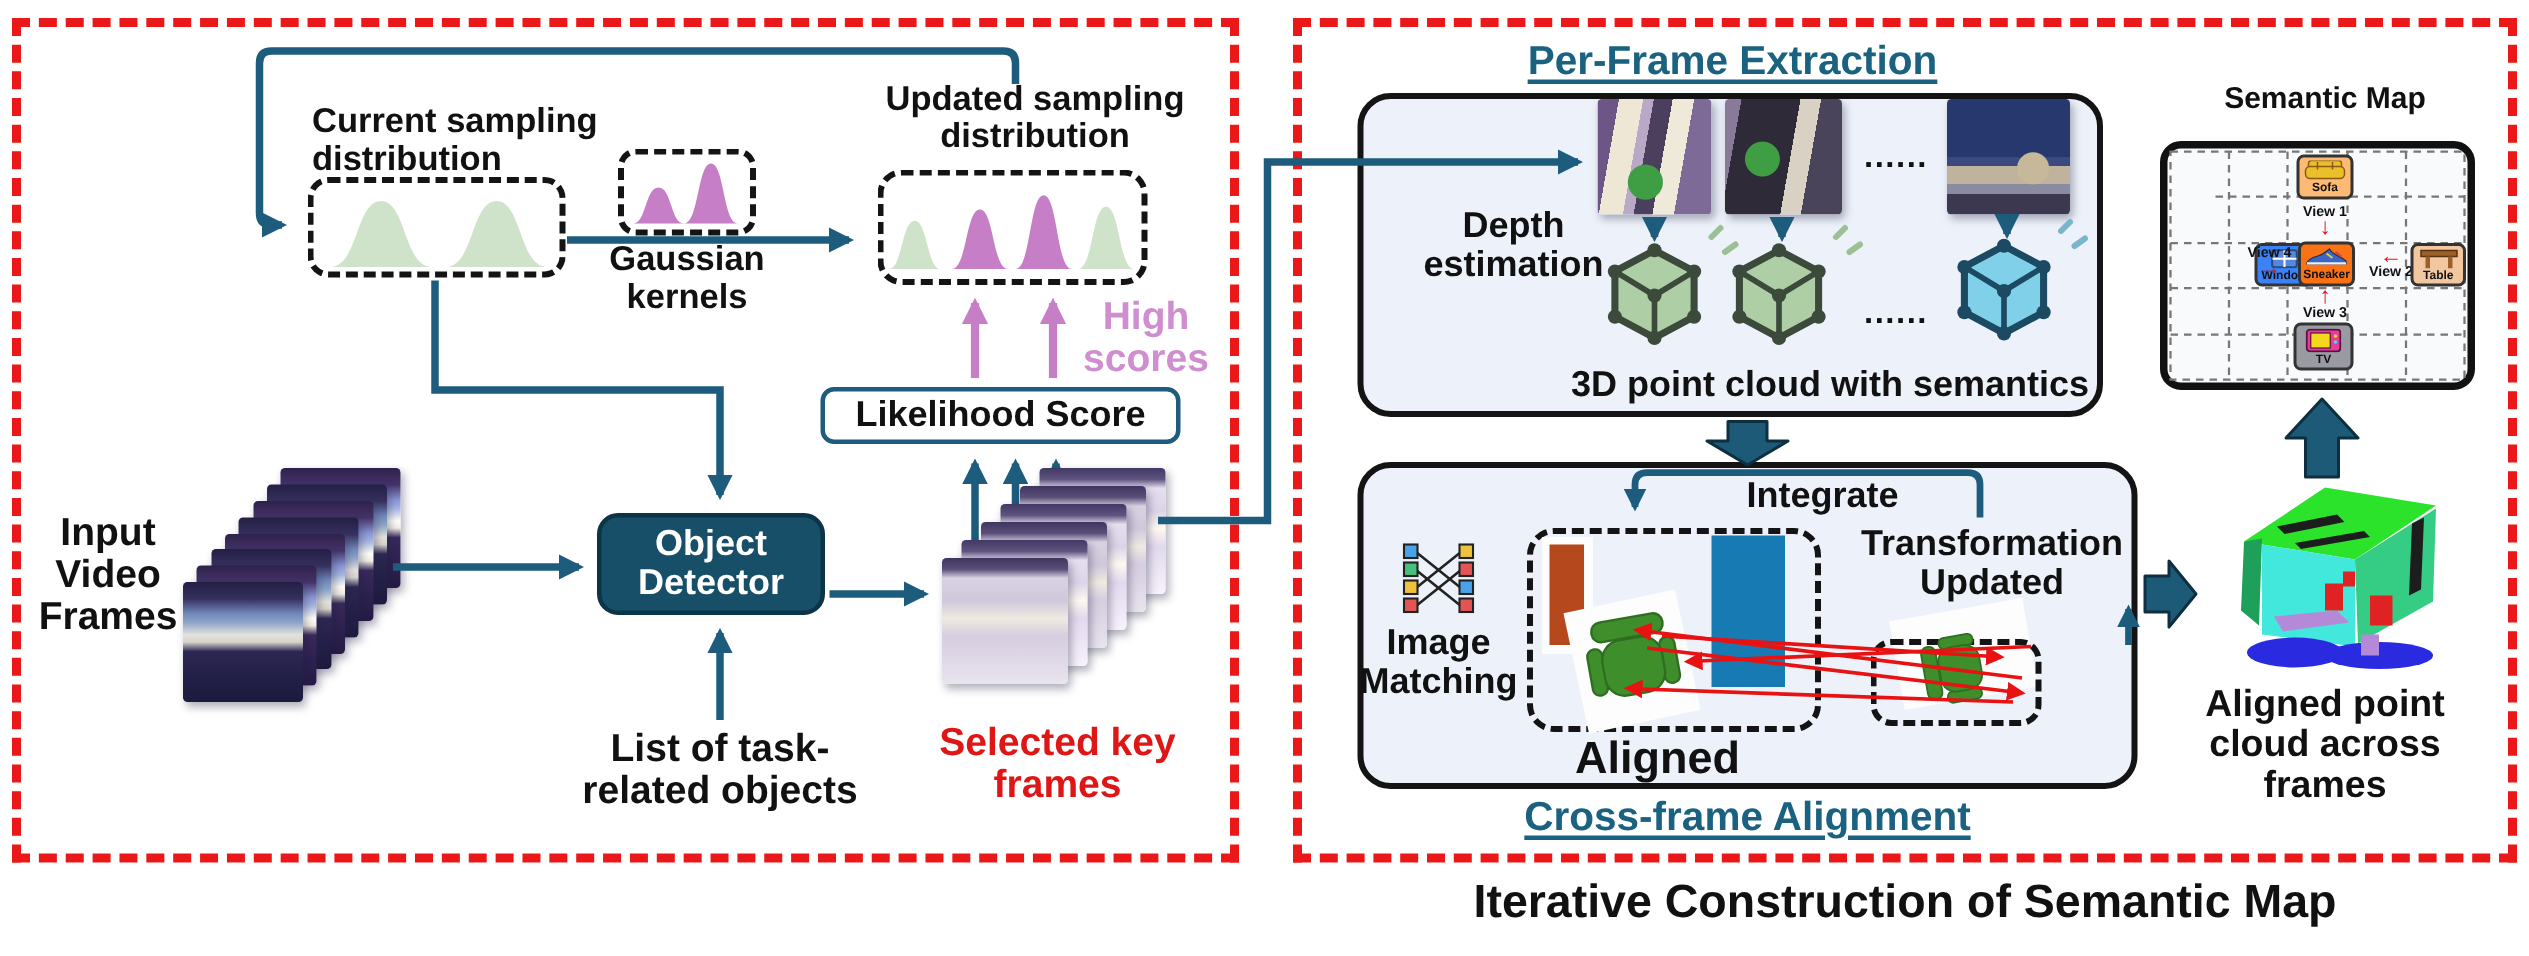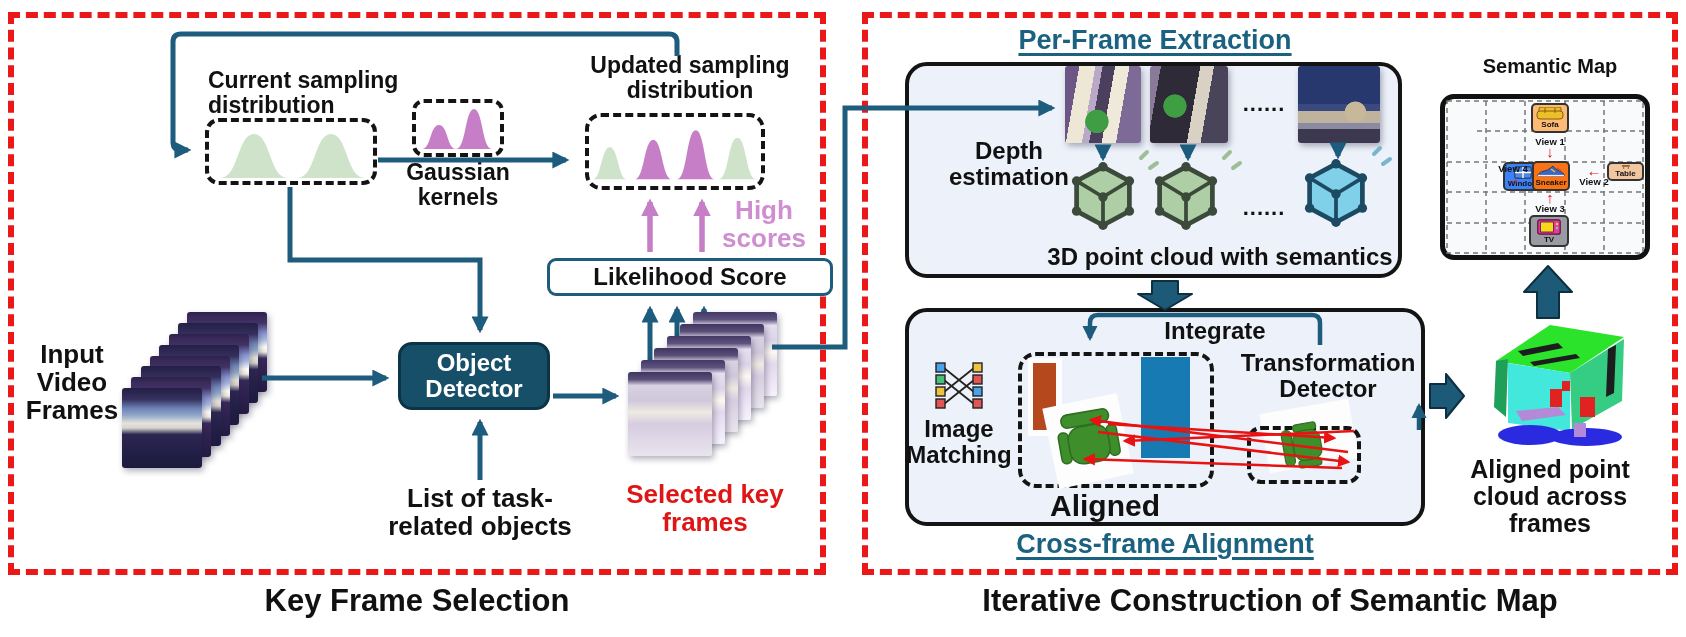--- a/index.html
+++ b/index.html
@@ -77,21 +77,21 @@
       <path d="M4 64 C13 64 13 30 22 30 C31 30 31 64 40 64 Z" fill="#cfe3ca"></path>
       <path d="M48 64 C59 64 58 22 68 22 C78 22 77 64 88 64 Z" fill="#c67ec6"></path>
       <path d="M93 64 C104 64 103 12 113 12 C123 12 122 64 133 64 Z" fill="#c67ec6"></path>
       <path d="M137 64 C148 64 147 20 157 20 C167 20 166 64 177 64 Z" fill="#cfe3ca"></path>
     </svg>
   </div>
 
   <div class="abs t center" style="left:716px;top:196px;width:96px;font-size:26px;color:#cf8ed0">High
 scores</div>
 
-  <div class="abs t center" style="left:547px;top:258px;width:286px;height:38px;background:#fff;border:3.5px solid #1d5c7c;border-radius:9px;
+  <div class="abs t center" style="left:547px;top:258px;width:240px;height:38px;background:#fff;border:3.5px solid #1d5c7c;border-radius:9px;
               font-size:24px;display:flex;align-items:center;justify-content:center;box-sizing:border-box;z-index:3">Likelihood Score</div>
 
   <div class="abs t center" style="left:14px;top:340px;width:116px;font-size:26px">Input
 Video
 Frames</div>
 
   <div class="frame vf vf2" style="left:187px;top:312px;width:80px;height:80px"></div>
   <div class="frame vf" style="left:178px;top:323px;width:80px;height:80px"></div>
   <div class="frame vf vf2" style="left:169px;top:334px;width:80px;height:80px"></div>
   <div class="frame vf" style="left:159px;top:345px;width:80px;height:80px"></div>
@@ -110,21 +110,20 @@
   <div class="frame kfm kfm2" style="left:693px;top:312px;width:84px;height:84px"></div>
   <div class="frame kfm" style="left:680px;top:324px;width:84px;height:84px"></div>
   <div class="frame kfm kfm2" style="left:667px;top:336px;width:84px;height:84px"></div>
   <div class="frame kfm" style="left:654px;top:348px;width:84px;height:84px"></div>
   <div class="frame kfm kfm2" style="left:641px;top:360px;width:84px;height:84px"></div>
   <div class="frame kfm" style="left:628px;top:372px;width:84px;height:84px"></div>
 
   <div class="abs t center" style="left:598px;top:480px;width:214px;font-size:26px;color:#df1616;z-index:3">Selected key
 frames</div>
 
-  <div class="abs t center" style="left:8px;top:584px;width:818px;font-size:31px">Key Frame Selection</div>
 
   <div class="abs t teal center" style="left:955px;top:26px;width:400px;font-size:27px;z-index:2">Per-Frame Extraction</div>
 
   <div class="abs bluebox" style="left:905px;top:62px;width:497px;height:216px"></div>
 
   <div class="frame pf1" style="left:1065px;top:66px;width:76px;height:77px"></div>
   <div class="frame pf2" style="left:1150px;top:66px;width:78px;height:77px"></div>
   <div class="frame pf3" style="left:1298px;top:66px;width:82px;height:77px"></div>
 
   <div class="abs t center" style="left:1232px;top:92px;width:64px;font-size:22px;letter-spacing:1px">......</div>
@@ -232,21 +231,21 @@
           <rect x="9" y="2" width="62" height="17" rx="8"></rect>
           <rect x="2" y="24" width="13" height="40" rx="6"></rect>
           <rect x="65" y="24" width="13" height="40" rx="6"></rect>
           <rect x="14" y="20" width="52" height="48" rx="17"></rect>
         </g>
       </svg>
   </div>
   <div class="abs t center" style="left:1040px;top:490px;width:130px;font-size:30px">Aligned</div>
 
   <div class="abs t center" style="left:1228px;top:350px;width:200px;font-size:24px;z-index:2">Transformation
-Detector</div>
+Updated</div>
 
   <div class="abs" style="left:1264px;top:406px;width:90px;height:60px;background:#fdfdfd;transform:rotate(-10deg)"></div>
   <div class="abs dashbox" style="left:1247px;top:426px;width:114px;height:58px;border-radius:14px;border-width:4px"></div>
   <div class="abs" style="left:1282px;top:420px;transform:rotate(-100deg)">
     <svg width="50" height="46" viewBox="0 0 80 80">
         <g fill="#3e8e2b" stroke="#2f6d20" stroke-width="2">
           <rect x="9" y="2" width="62" height="17" rx="8"></rect>
           <rect x="2" y="24" width="13" height="40" rx="6"></rect>
           <rect x="65" y="24" width="13" height="40" rx="6"></rect>
           <rect x="14" y="20" width="52" height="48" rx="17"></rect>
@@ -329,21 +328,21 @@
         <path d="M14 4 L18 7" stroke="#e8c23a" stroke-width="1.4"></path>
         <path d="M20 3 L24 6" stroke="#d84040" stroke-width="1.4"></path>
       </svg>
     <div class="tlabel">Sneaker</div>
   </div>
   <div class="view" style="left:1574px;top:166px;width:40px">
     <div class="varrow">←</div>
     <div class="vtext">View 2</div>
   </div>
 
-  <div class="tile" style="left:1607px;top:162px;width:37px;height:19px;background:#f2c7a0">
+  <div class="tile" style="left:1607px;top:162px;width:37px;height:29px;background:#f2c7a0">
     <svg width="26" height="13" viewBox="0 0 26 13">
         <rect x="1" y="1" width="24" height="4" fill="#9a6228" stroke="#5a3210"></rect>
         <rect x="4" y="5" width="3" height="8" fill="#9a6228"></rect>
         <rect x="19" y="5" width="3" height="8" fill="#9a6228"></rect>
       </svg>
     <div class="tlabel">Table</div>
   </div>
 
   <div class="view" style="left:1526px;top:193px;width:48px">
     <div class="varrow">↑</div>

